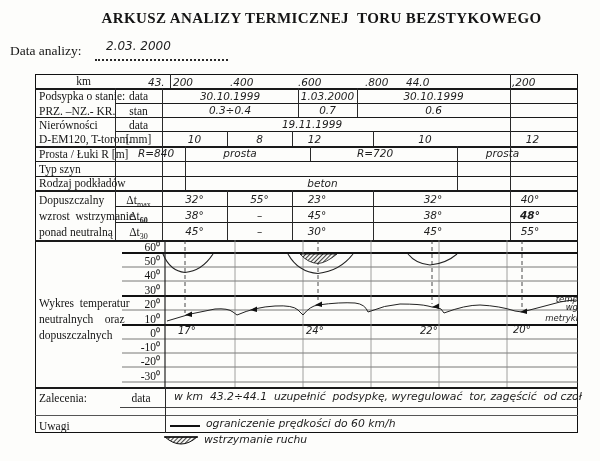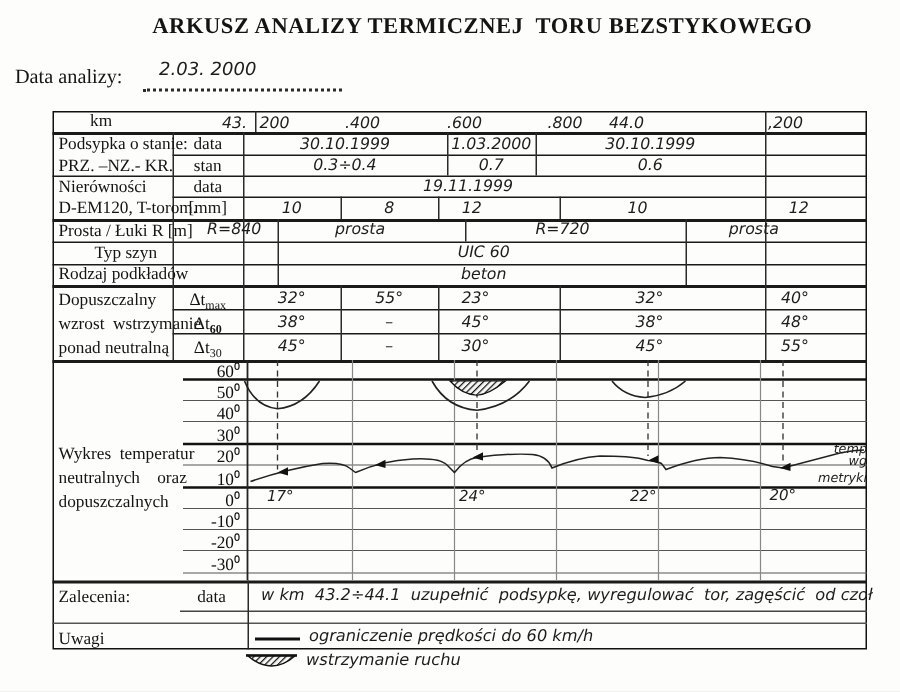--- a/index.html
+++ b/index.html
@@ -2,21 +2,21 @@
 <html><head>
 <meta charset="utf-8">
 <style>
   html,body{margin:0;padding:0;background:#e8e8e8;}
   .sheet{position:relative;width:600px;height:461px;background:#fdfdfb;overflow:hidden;
          font-family:"Liberation Serif",serif;color:#141414;}
   .abs{position:absolute;}
   .ser{font-family:"Liberation Serif",serif;font-size:11.5px;line-height:13px;}
   .hand{font-family:"DejaVu Sans",sans-serif;font-style:italic;font-size:10.5px;line-height:12px;color:#1d1d1d;}
   .c{text-align:center;}
-  .r{text-align:left;}
+  .r{text-align:center;}
   .pre{white-space:pre;}
   .hl{position:absolute;background:#1a1a1a;height:1px;}
   .vl{position:absolute;background:#2a2a2a;width:1px;}
   .title{position:absolute;left:0;right:0;top:10px;text-align:center;
          font-weight:bold;font-size:15px;letter-spacing:.4px;white-space:pre;padding-left:43px;}
   .frame{position:absolute;left:35px;top:74px;width:541px;height:357px;border:1.8px solid #111;}
   .z2{z-index:2;}
 </style>
 </head>
 <body>
@@ -93,43 +93,42 @@
   <div class="abs hand c" style="left:292px;top:132.5px;width:45px;">12</div>
   <div class="abs hand c" style="left:373px;top:132.5px;width:104px;">10</div>
   <div class="abs hand c" style="left:505px;top:132.5px;width:55px;">12</div>
 
   <div class="abs ser" style="left:39px;top:147.5px;">Prosta / Łuki R [m]</div>
   <div class="abs hand z2" style="left:138px;top:147px;">R=840</div>
   <div class="abs hand c" style="left:185px;top:146.5px;width:110px;">prosta</div>
   <div class="abs hand c" style="left:310px;top:147px;width:130px;">R=720</div>
   <div class="abs hand c z2" style="left:450px;top:146.5px;width:105px;">prosta</div>
 
-  <div class="abs ser" style="left:39px;top:162.5px;margin-left:24px;">Typ szyn</div>
-  <div class="abs hand c" style="left:250px;top:162px;width:145px;">UIC 60</div>
+  <div class="abs ser" style="left:39px;top:162.5px;">Typ szyn</div>
   <div class="abs ser" style="left:39px;top:177px;">Rodzaj podkładów</div>
   <div class="abs hand c" style="left:250px;top:176.5px;width:145px;">beton</div>
 
   <div class="abs ser" style="left:39px;top:193.5px;">Dopuszczalny</div>
   <div class="abs ser pre" style="left:39px;top:209.5px;">wzrost  wstrzymanie</div>
   <div class="abs ser" style="left:39px;top:225.5px;">ponad neutralną</div>
   <div class="abs ser c" style="left:115px;top:193.5px;width:47px;"><span>Δt</span><sub style="font-size:8px;">max</sub></div>
   <div class="abs ser c" style="left:115px;top:209.5px;width:47px;"><span>Δt</span><sub style="font-size:8px;font-weight:bold;">60</sub></div>
   <div class="abs ser c" style="left:115px;top:225.5px;width:47px;"><span>Δt</span><sub style="font-size:8px;">30</sub></div>
 
   <div class="abs hand c" style="left:162px;top:192.5px;width:65px;">32°</div>
   <div class="abs hand c" style="left:227px;top:192.5px;width:65px;">55°</div>
   <div class="abs hand c" style="left:292px;top:192.5px;width:50px;">23°</div>
   <div class="abs hand c" style="left:373px;top:192.5px;width:120px;">32°</div>
   <div class="abs hand c" style="left:505px;top:192.5px;width:50px;">40°</div>
 
   <div class="abs hand c" style="left:162px;top:208.5px;width:65px;">38°</div>
   <div class="abs hand c" style="left:227px;top:208.5px;width:65px;">–</div>
   <div class="abs hand c" style="left:292px;top:208.5px;width:50px;">45°</div>
   <div class="abs hand c" style="left:373px;top:208.5px;width:120px;">38°</div>
-  <div class="abs hand c" style="left:505px;top:208.5px;width:50px;">48°</div>
+  <div class="abs hand c" style="left:505px;top:208.5px;width:50px;font-weight:bold;">48°</div>
 
   <div class="abs hand c" style="left:162px;top:224.5px;width:65px;">45°</div>
   <div class="abs hand c" style="left:227px;top:224.5px;width:65px;">–</div>
   <div class="abs hand c" style="left:292px;top:224.5px;width:50px;">30°</div>
   <div class="abs hand c" style="left:373px;top:224.5px;width:120px;">45°</div>
   <div class="abs hand c" style="left:505px;top:224.5px;width:50px;">55°</div>
 
   <div class="abs ser pre" style="left:39px;top:313px;">neutralnych    oraz</div>
   <div class="abs ser pre" style="left:39px;top:297px;">Wykres  temperatur</div>
   <div class="abs ser" style="left:39px;top:329px;">dopuszczalnych</div>

